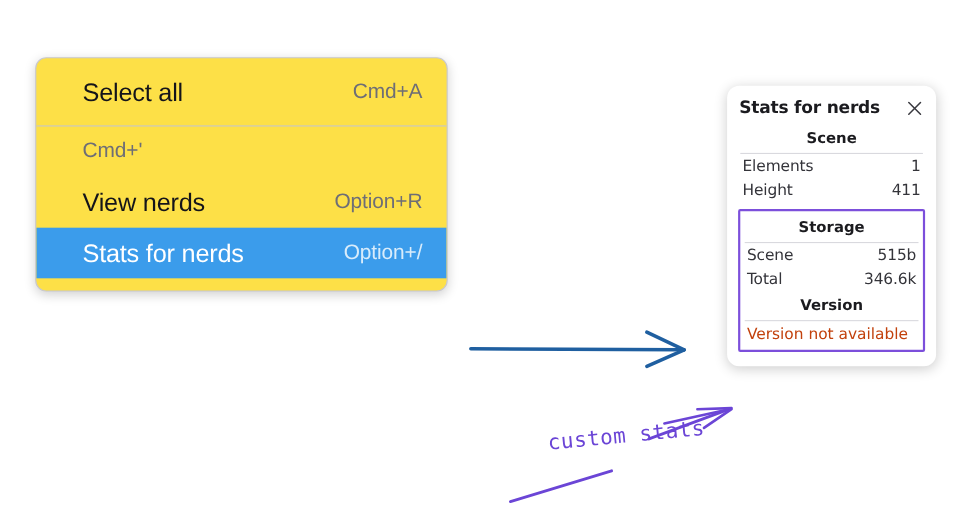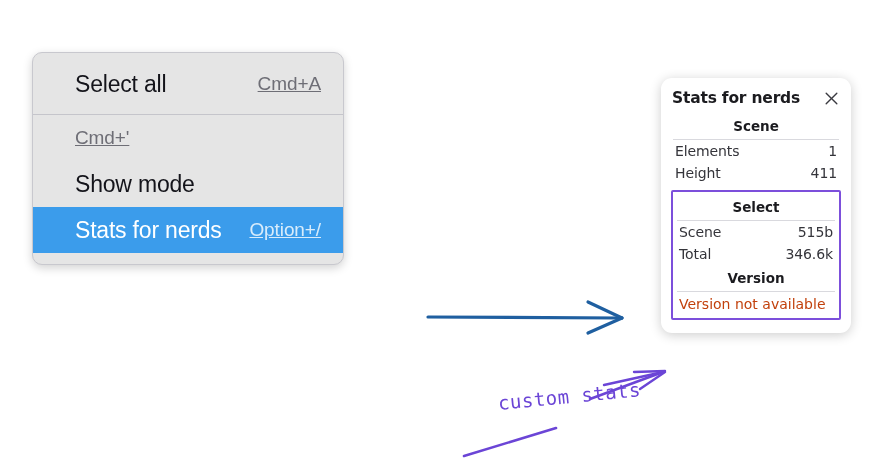--- a/index.html
+++ b/index.html
@@ -14,22 +14,22 @@
     overflow: hidden;
     font-family: "Liberation Sans", sans-serif;
     -webkit-font-smoothing: antialiased;
   }
 
   
   .context-menu {
     position: absolute;
     left: 32px;
     top: 52px;
-    width: 312px;
-    background: #e5e5e5;
+    width: 375px;
+    background: #fde047;
     border: 1px solid #c8c8ce;
     border-radius: 10px;
     box-shadow: 0 3px 10px rgba(0,0,0,0.18);
     overflow: hidden;
     box-sizing: border-box;
   }
   .menu-pad-top { height: 8px; }
   .menu-pad-bottom { height: 11px; }
 
   .menu-group { }
@@ -51,21 +51,20 @@
     font-size: 23px;
     color: #14141a;
     letter-spacing: -0.2px;
     white-space: nowrap;
   }
   .menu-item .shortcut {
     font-size: 19px;
     color: #6e6e76;
     letter-spacing: -0.1px;
     white-space: nowrap;
-    text-decoration: underline;
   }
   .menu-item.selected {
     background: #3b9ceb;
   }
   .menu-item.selected .label { color: #ffffff; }
   .menu-item.selected .shortcut { color: #d8ecfb; }
 
   
   .stats-panel {
     position: absolute;
@@ -172,21 +171,22 @@
     </div>
   </div>
 
   <div class="menu-sep"></div>
 
   <div class="menu-group">
     <div class="menu-item">
       <span class="shortcut">Cmd+'</span>
     </div>
     <div class="menu-item">
-      <span class="label">Show mode</span>
+      <span class="label">View nerds</span>
+      <span class="shortcut">Option+R</span>
     </div>
     <div class="menu-item selected">
       <span class="label">Stats for nerds</span>
       <span class="shortcut">Option+/</span>
     </div>
   </div>
 
   <div class="menu-pad-bottom"></div>
 </div>
 
@@ -208,21 +208,21 @@
   <div class="stat-row">
     <span class="k">Elements</span>
     <span class="v">1</span>
   </div>
   <div class="stat-row">
     <span class="k">Height</span>
     <span class="v">411</span>
   </div>
 
   <div class="highlight-box">
-    <div class="section-title">Select</div>
+    <div class="section-title">Storage</div>
     <div class="rule"></div>
 
     <div class="stat-row">
       <span class="k">Scene</span>
       <span class="v">515b</span>
     </div>
     <div class="stat-row">
       <span class="k">Total</span>
       <span class="v">346.6k</span>
     </div>

